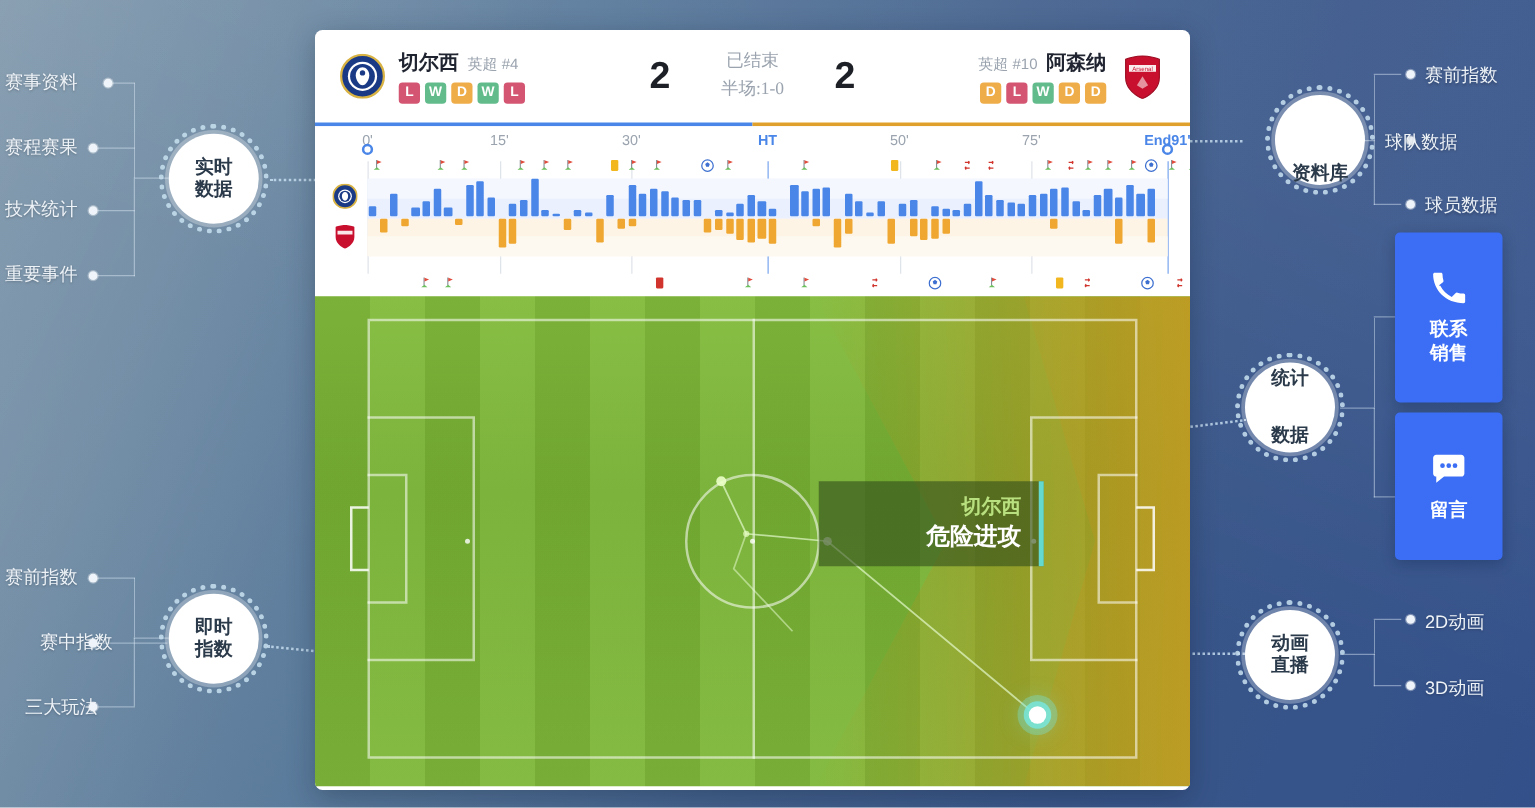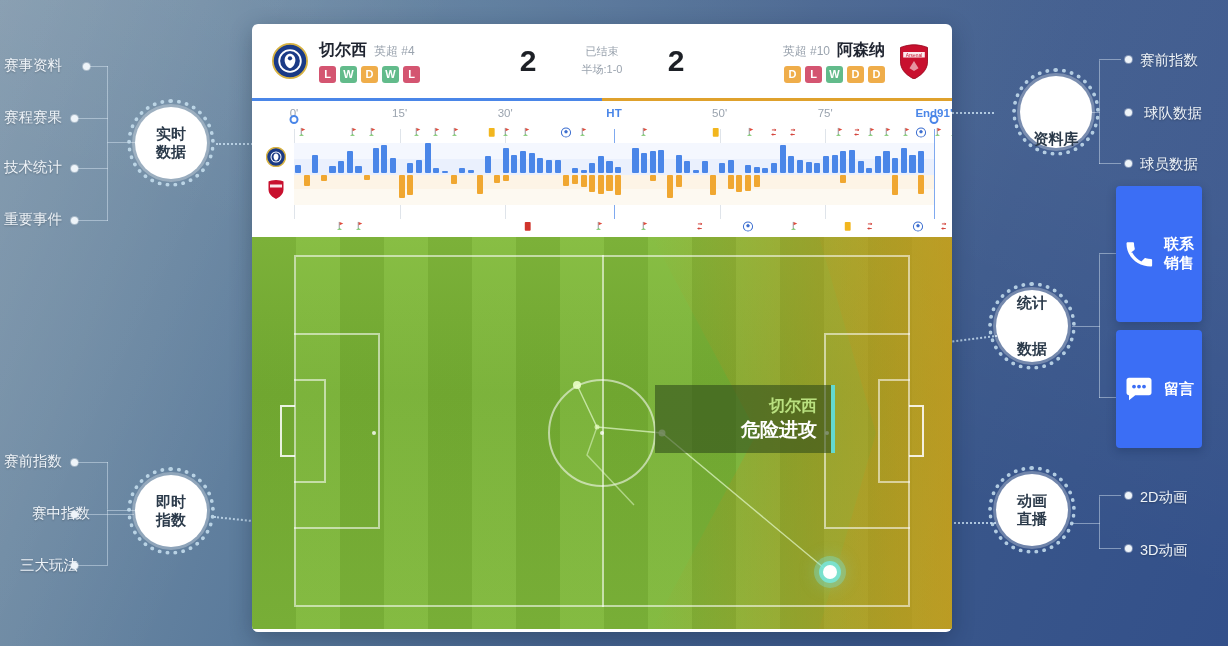--- a/index.html
+++ b/index.html
@@ -78,21 +78,21 @@
   .team.right .form { justify-content: flex-end; }
   .fbox {
     width: 17px; height: 17px; border-radius: 3px;
     color: #fff; font-size: 11px; font-weight: bold;
     display: flex; align-items: center; justify-content: center;
   }
   .f-W { background: #62bb8b; }
   .f-L { background: #d45571; }
   .f-D { background: #efad4a; }
   .score { font-size: 30px; font-weight: bold; color: #1d2026; width: 52px; text-align: center; flex: none; }
-  .status { width: 96px; text-align: center; flex: none; color: #9aa3ae; font-size: 11px; line-height: 1.6; }
+  .status { width: 96px; text-align: center; flex: none; color: #9aa3ae; font-size: 14px; line-height: 1.6; font-family: Liberation Serif, serif; }
 
   .underline { height: 3px; display: flex; }
   .underline .ul-l { flex: 1; background: #4a86e8; }
   .underline .ul-r { flex: 1; background: #dfa12c; }
 
   
   .timeline { position: relative; height: 136px; background: #fff; }
   .tl-axis { position: absolute; left: 42px; right: 18px; top: 0; height: 100%; }
   .tick { position: absolute; top: 6px; transform: translateX(-50%); font-size: 11.5px; color: #9aa3ae; white-space: nowrap; }
   .tick.hi { color: #4a86e8; font-weight: bold; }
@@ -161,21 +161,21 @@
     display: flex; flex-direction: column; align-items: flex-end; justify-content: center;
     padding-right: 14px; z-index: 4;
   }
   .event-team { color: #b9e07f; font-size: 16px; font-weight: bold; line-height: 1.35; }
   .event-text { color: #fff; font-size: 19px; font-weight: bold; line-height: 1.35; }
   .trace { position: absolute; inset: 0; z-index: 3; pointer-events: none; }
 
   
   .cta {
     position: absolute; width: 86px; background: #3b6ef5; border-radius: 4px;
-    color: #fff; display: flex; flex-direction: row;
+    color: #fff; display: flex; flex-direction: column;
     align-items: center; justify-content: center; gap: 10px;
     z-index: 6; box-shadow: 0 3px 10px rgba(10,30,70,.28);
   }
   .cta-label { font-size: 15px; font-weight: bold; line-height: 1.25; text-align: center; }
   .cta svg { width: 30px; height: 30px; fill: #fff; }
 </style>
 </head>
 <body>
 
 <div class="bg-sheen"></div>
@@ -764,21 +764,21 @@
   </div>
   <div class="branch" style="left:1072px; top:112px; width:28px; border-top-width:1px;"></div>
   <div class="branch" style="left:1099px; top:60px;  height:52px; border-left-width:1px; border-radius:6px 0 0 0;"></div>
   <div class="branch" style="left:1099px; top:112px; height:52px; border-left-width:1px;"></div>
   <div class="branch" style="left:1099px; top:59px;  width:22px; border-top-width:1px;"></div>
   <div class="branch" style="left:1099px; top:163px; width:22px; border-top-width:1px;"></div>
   <div class="leaf-dot" style="left:1125px; top:56px;"></div>
   <div class="leaf-dot" style="left:1125px; top:109px;"></div>
   <div class="leaf-dot" style="left:1125px; top:160px;"></div>
   <div class="leaf-label" style="left:1140px; top:51px;">赛前指数</div>
-  <div class="leaf-label" style="left:1108px; top:104px;margin-left:36px;">球队数据</div>
+  <div class="leaf-label" style="left:1108px; top:104px;">球队数据</div>
   <div class="leaf-label" style="left:1140px; top:155px;font-family:Liberation Serif, serif;">球员数据</div>
 
   <div class="dotline" style="left:905px; top:335px; width:92px; transform:rotate(-7deg); transform-origin:right center;"></div>
   <div class="node-circle" style="left:996px; top:290px;gap:28px;">
     <span>统计</span>
     <span>数据</span>
   </div>
   <div class="branch" style="left:1072px; top:326px; width:28px; border-top-width:1px;"></div>
   <div class="branch" style="left:1099px; top:254px; height:72px; border-left-width:1px; border-radius:6px 0 0 0;"></div>
   <div class="branch" style="left:1099px; top:326px; height:72px; border-left-width:1px;"></div>
@@ -800,21 +800,21 @@
       <path d="M4 3h16c1.1 0 2 .9 2 2v10c0 1.1-.9 2-2 2H9l-5 4v-4c-1.1 0-2-.9-2-2V5c0-1.1.9-2 2-2z"></path>
       <circle cx="8" cy="10" r="1.5" fill="#3b6ef5"></circle>
       <circle cx="12" cy="10" r="1.5" fill="#3b6ef5"></circle>
       <circle cx="16" cy="10" r="1.5" fill="#3b6ef5"></circle>
     </svg>
     <div class="cta-label">留言</div>
   </div>
 
   <div class="dotline" style="left:910px; top:522px; width:86px;"></div>
   <div class="leaf-dot" style="left:905px; top:518px; background:#9fd2f0;"></div>
-  <div class="node-circle" style="left:996px; top:474px;">
+  <div class="node-circle" style="left:996px; top:488px;">
     <span>动画</span>
     <span>直播</span>
   </div>
   <div class="branch" style="left:1072px; top:523px; width:28px; border-top-width:1px;"></div>
   <div class="branch" style="left:1099px; top:496px; height:27px; border-left-width:1px; border-radius:6px 0 0 0;"></div>
   <div class="branch" style="left:1099px; top:523px; height:26px; border-left-width:1px;"></div>
   <div class="branch" style="left:1099px; top:495px; width:22px; border-top-width:1px;"></div>
   <div class="branch" style="left:1099px; top:548px; width:22px; border-top-width:1px;"></div>
   <div class="leaf-dot" style="left:1125px; top:492px;"></div>
   <div class="leaf-dot" style="left:1125px; top:545px;"></div>

